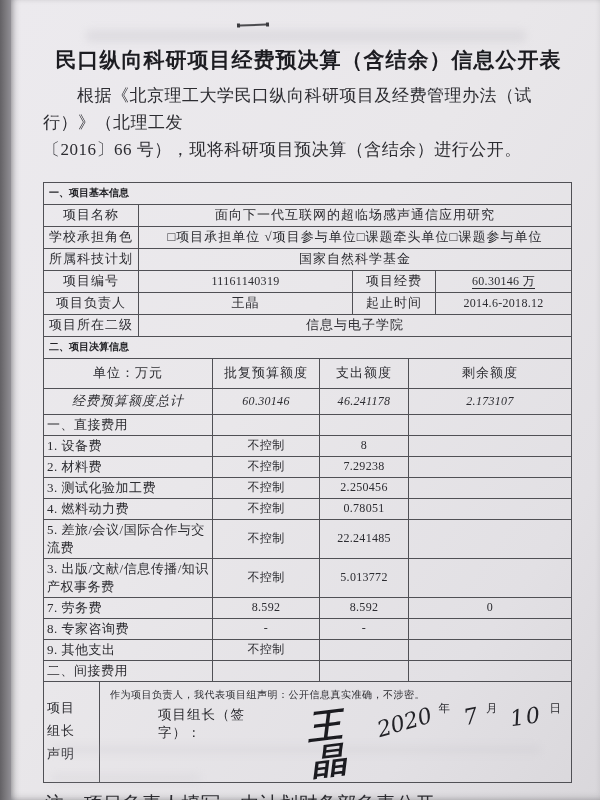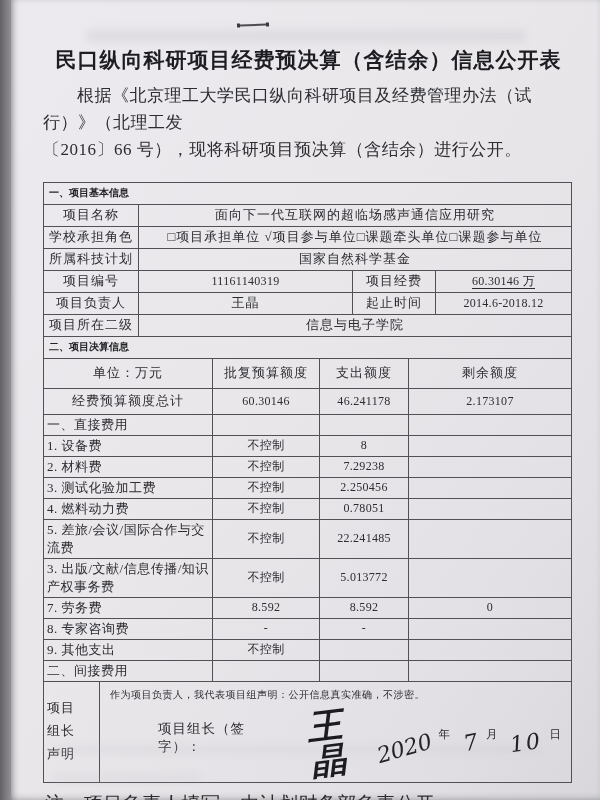--- a/index.html
+++ b/index.html
@@ -36,29 +36,29 @@
   .tbl td{border:1px solid #505055;padding:1px 3px;font-size:13px;overflow:hidden;}
   td.sec{
     font-family:"Liberation Sans","DejaVu Sans",sans-serif;font-weight:bold;
     font-size:10px;color:#222226;padding:3px 5px;height:15px;
   }
   td.lab{text-align:center;letter-spacing:1px;height:19px;}
   td.val{text-align:center;letter-spacing:1px;font-family:Liberation Serif, serif;}
   td.lab-left{text-align:left;letter-spacing:.5px;}
   td.num{text-align:center;font-size:12px;letter-spacing:.3px;}
   tr.hdr td{height:27px;}
-  tr.total td{height:23px;}
+  tr.total td{height:23px;font-style:italic;}
   tr.bsec td{height:14px;}
   tr.item td{height:18px;margin-left:36px;}
   .underline{text-decoration:underline;text-underline-offset:3px;}
   
   td.decl-label{white-space:pre-line;line-height:1.75;letter-spacing:1px;vertical-align:middle;}
   td.decl-body{vertical-align:top;padding:6px 8px 2px 10px;height:74px;}
   .statement{font-size:10px;letter-spacing:.5px;}
-  .signline{display:flex;align-items:center;margin-top:4px;}
+  .signline{display:flex;align-items:flex-start;margin-top:4px;}
   .sign-label{margin-left:48px;font-size:13.5px;letter-spacing:1px;padding-bottom:10px;}
   .signature{
     font-size:35px;font-weight:bold;font-style:italic;color:#1b1b20;
     transform:rotate(-7deg);margin-left:30px;line-height:1;padding-bottom:4px;
     font-family:"DejaVu Serif",serif;
   }
   .dateline{margin-left:auto;display:flex;align-items:flex-end;padding-right:2px;}
   .hw{
     font-style:italic;font-size:22px;line-height:1;color:#222227;
     font-family:"DejaVu Serif",serif;

